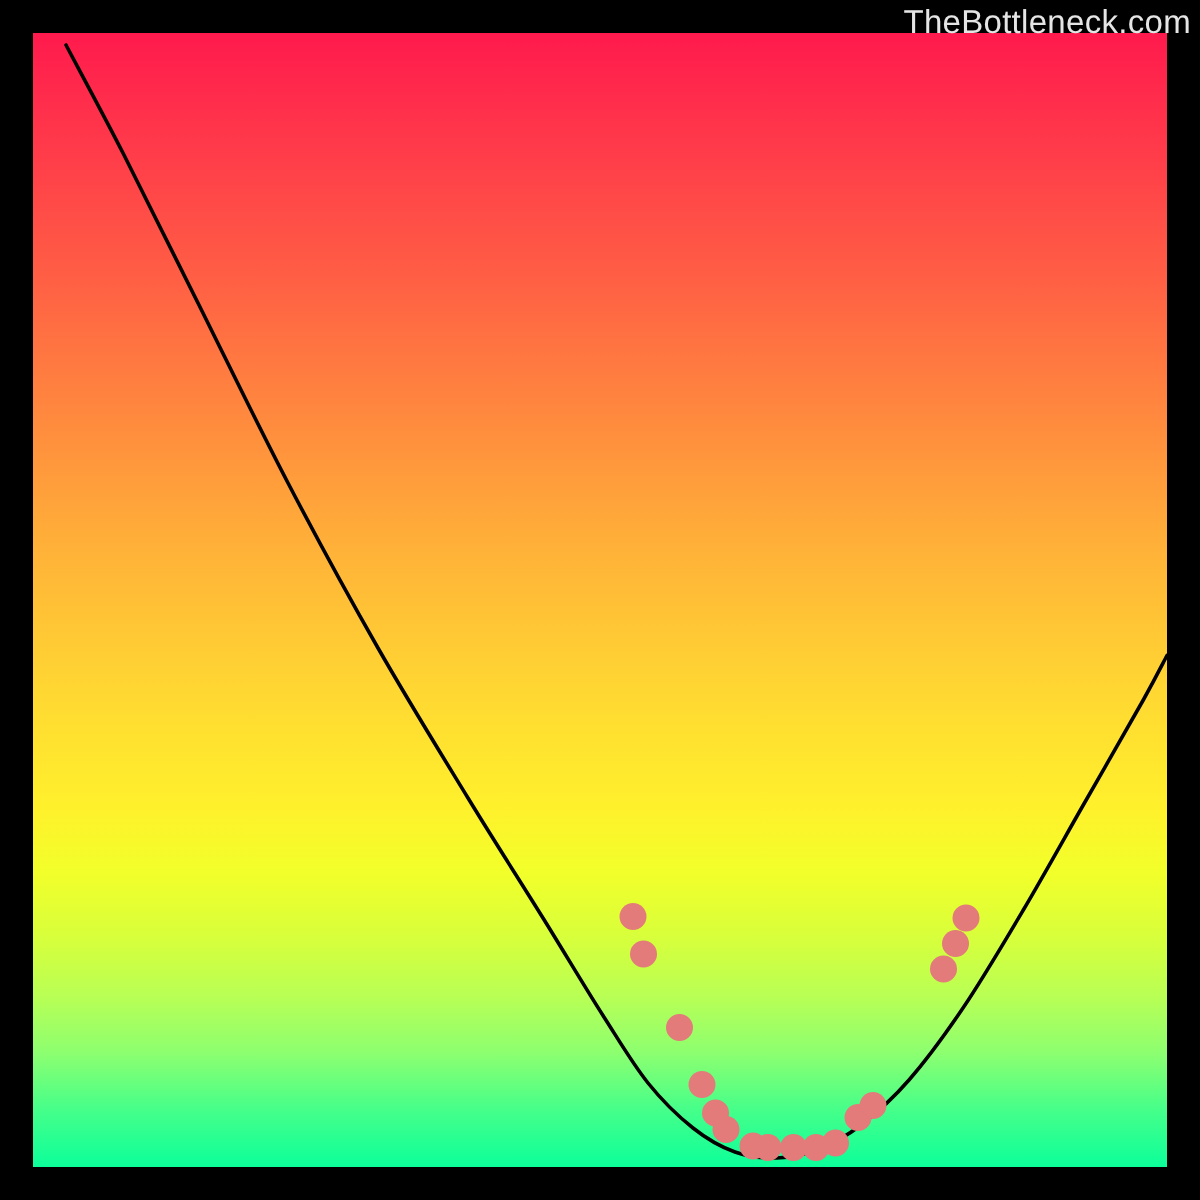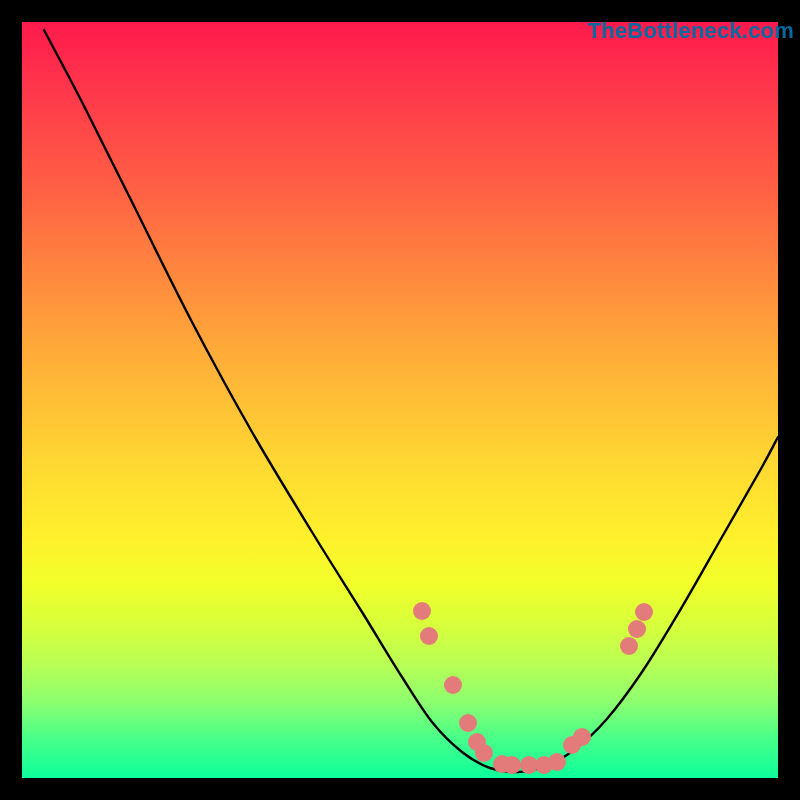--- a/index.html
+++ b/index.html
@@ -28,25 +28,25 @@
       #f2ff2a 74%,
       #d6ff3c 80%,
       #b8ff55 85%,
       #8cff70 90%,
       #45ff8a 95%,
       #0cff9a 100%
     );
   }
   .watermark {
     position: absolute;
-    top: 18px;
+    top: 2px;
     right: 6px;
-    color: #0369a1;
+    color: #e5e5e5;
     font-size: 22px;
-    font-weight: 700;
+    font-weight: 400;
     letter-spacing: 0.2px;
     user-select: none;
   }
   svg {
     position: absolute;
     left: 0;
     top: 0;
   }
 </style>
 </head>

